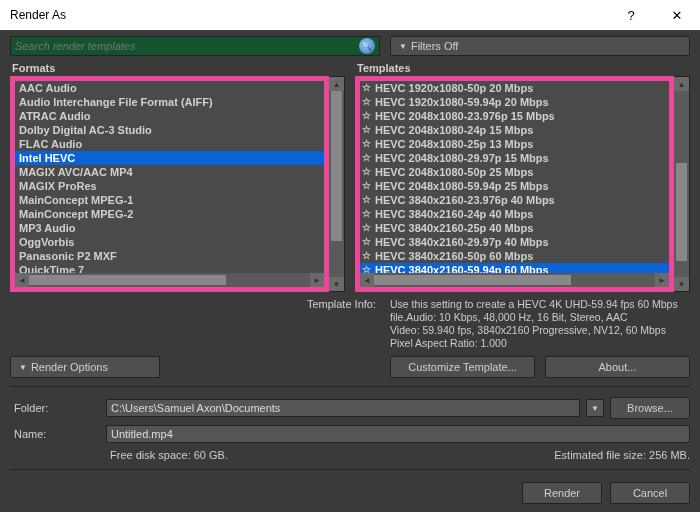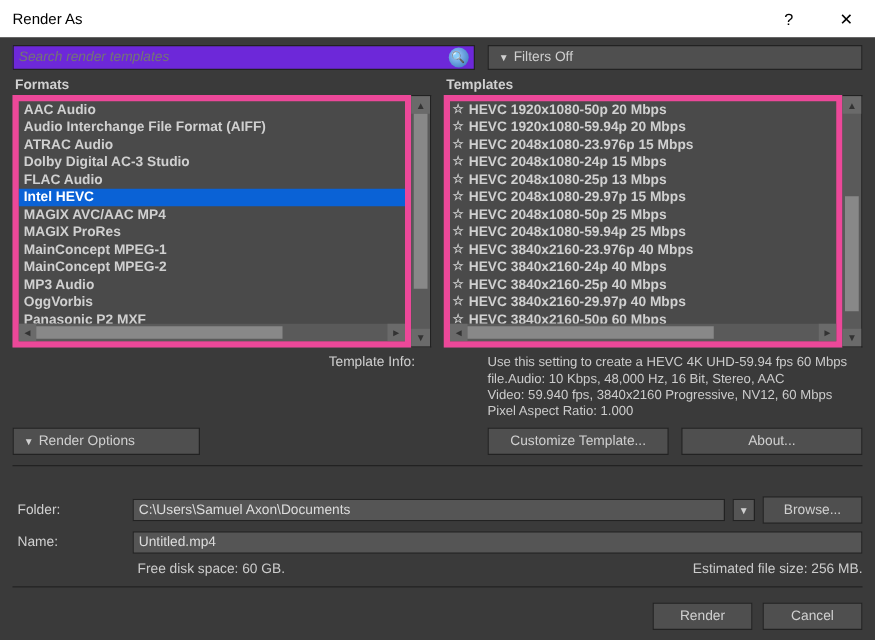--- a/index.html
+++ b/index.html
@@ -33,21 +33,21 @@
     padding: 6px 10px 8px 10px;
     display: flex;
     flex-direction: column;
     gap: 6px;
   }
   .toprow { display: flex; gap: 10px; }
   .searchwrap {
     flex: 1;
     display: flex;
     align-items: center;
-    background: #6d28d9;
+    background: #14532d;
     border: 1px solid #222;
     height: 20px;
     padding: 0 4px;
   }
   .searchwrap input {
     flex: 1;
     background: transparent;
     border: none;
     outline: none;
     color: #aaa;
@@ -135,39 +135,38 @@
   }
   .hscroll .track{flex:1;position:relative;height:100%}
   .hscroll .thumb{position:absolute;top:2px;bottom:2px;background:#888;}
   .template-info-row { display:flex; gap:10px; }
   .template-info-label { flex:1; text-align:right; padding-right:4px;}
   .template-info-text {
     width: 300px;
     font-size: 10.5px;
     line-height: 13px;
     color:#ccc;
-    margin-left:44px;
   }
   .buttonrow { display:flex; gap:10px; }
   .buttonrow .spacer { flex:1; }
   .btn2 {
     background:#4f4f4f;
     border:1px solid #222;
     height:22px;
     padding:0 14px;
     display:flex;
     align-items:center;
     justify-content:center;
     font-size:11px;
     color:#d0d0d0;
     min-width: 80px;
   }
   .btn2.wide { min-width: 145px; }
   .btn2.dd { padding-left:8px; justify-content:flex-start; gap:4px;}
-  .form { display:flex; flex-direction:column; gap:6px; margin-top:16px;}
+  .form { display:flex; flex-direction:column; gap:6px; margin-top:2px;}
   .formrow { display:flex; align-items:center; gap:6px; }
   .formrow .lbl { width:90px; padding-left:4px;}
   .formrow input {
     flex:1;
     background:#555;
     border:1px solid #222;
     height:18px;
     padding:0 4px;
     color:#ddd;
     font-size:11px;

